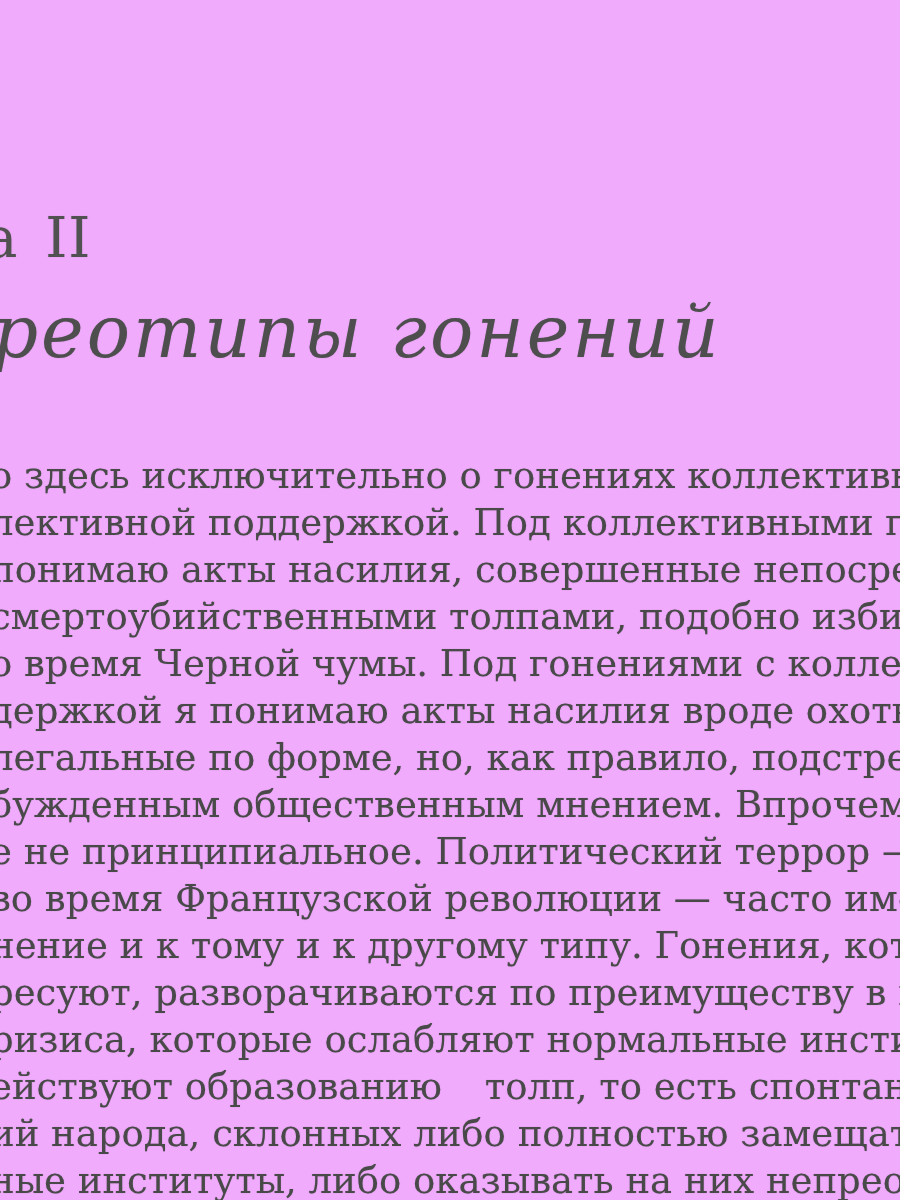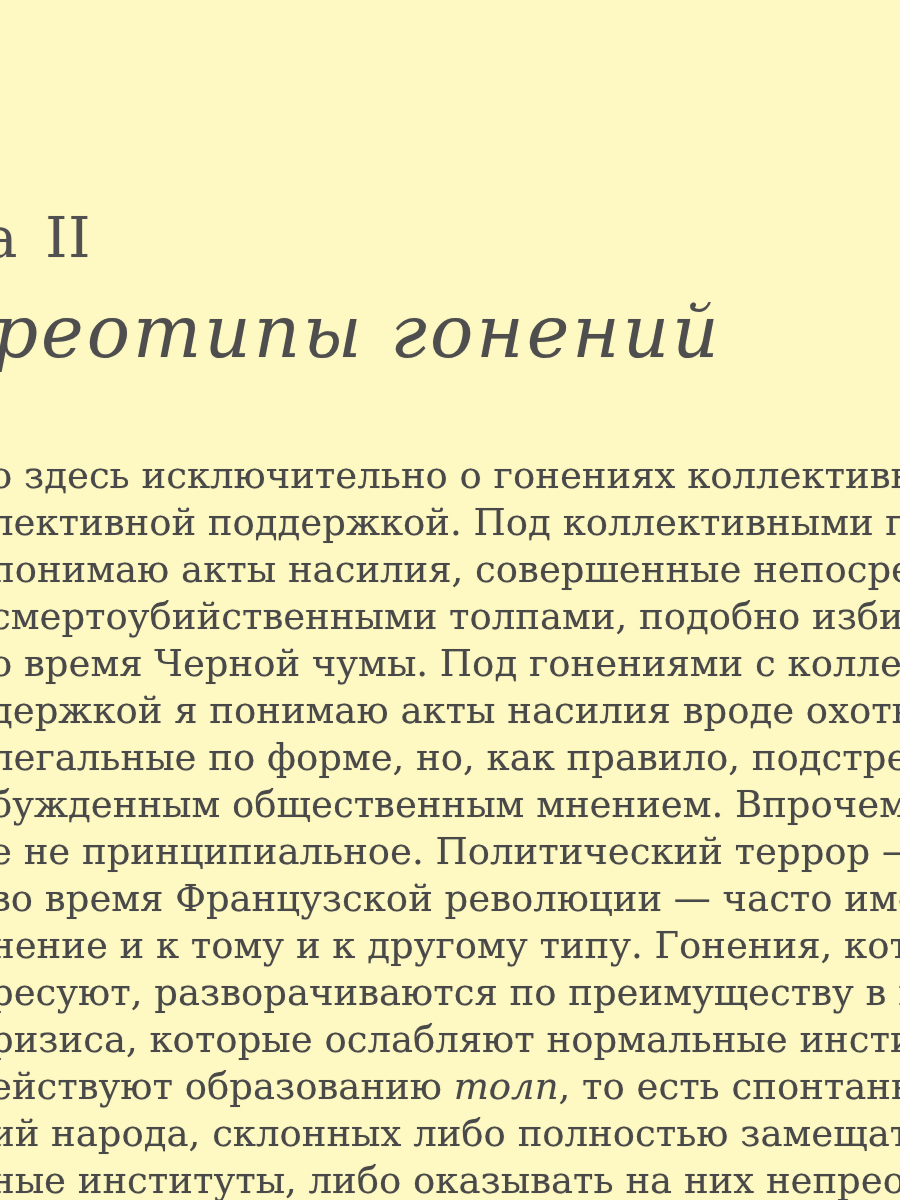--- a/index.html
+++ b/index.html
@@ -10,21 +10,21 @@
     width: 900px;
     height: 1200px;
     overflow: hidden;
     position: relative;
     background: #fefefe;
     font-family: "DejaVu Serif", "Liberation Serif", serif;
   }
   .page {
     position: absolute;
     inset: 0;
-    background: #fef9c3;
+    background: #f0abfc;
   }
   .chapter-number {
     position: absolute;
     top: 207px;
     left: -16px;
     font-size: 56px;
     line-height: 62px;
     color: #515151;
     letter-spacing: 1px;
     word-spacing: 8px;
@@ -53,21 +53,21 @@
     line-height: 47px;
     text-shadow: 0 0 1px rgba(73,73,73,0.35);
   }
   .text-line {
     height: 47px;
     white-space: nowrap;
     text-align: justify;
     text-align-last: justify;
   }
   .text-line .it {
-    font-style: italic;
+    margin-left: 31px;
   }
 </style>
 </head>
 <body>
 
 <div class="page">
 
   <div class="chapter-number">а II</div>
 
   <div class="chapter-title">реотипы гонений</div>

